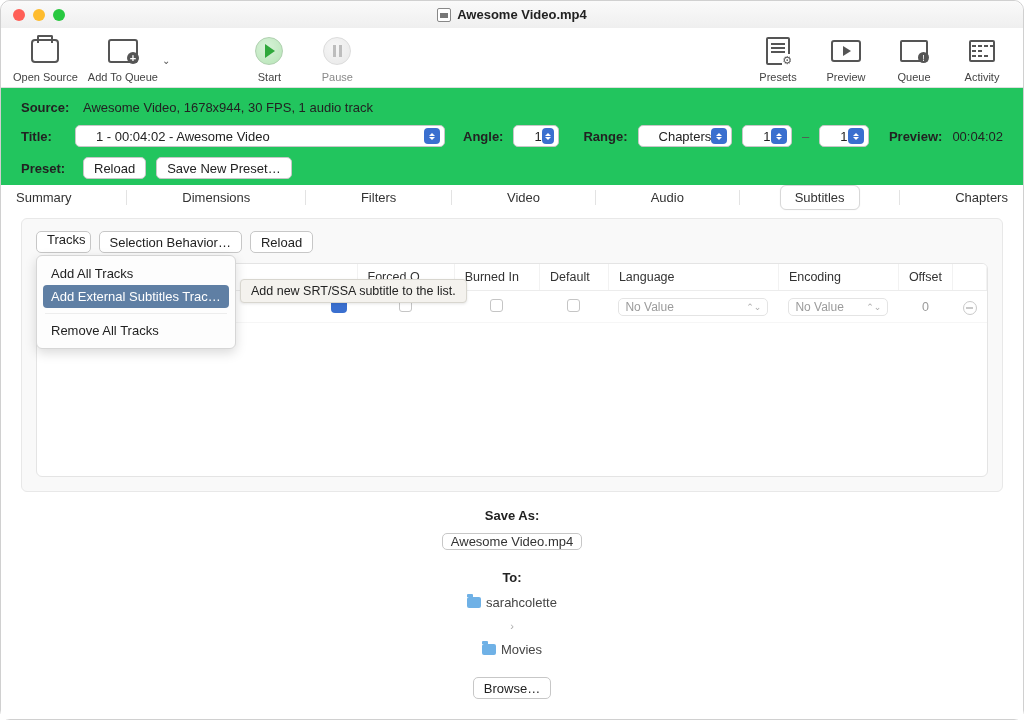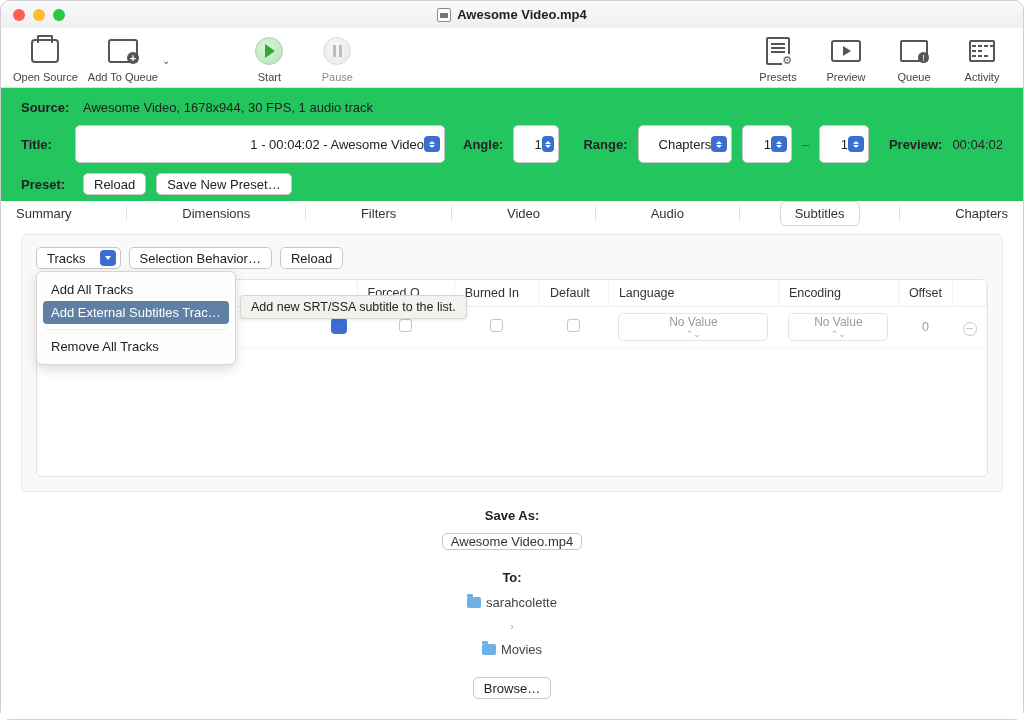--- a/index.html
+++ b/index.html
@@ -108,23 +108,23 @@
 
   
   .form-area {
     padding: 12px 20px 6px 20px;
     display: flex; flex-direction: column; gap: 10px;
     background: #22c55e;
   }
   .row { display: flex; align-items: center; gap: 10px; }
   .lbl { font-weight: 600; min-width: 52px; }
   .select {
-    display: flex; align-items: center; justify-content: flex-end;
+    display: flex; align-items: center; justify-content: space-between;
     background: #fff; border: 1px solid var(--border-btn);
-    border-radius: 5px; height: 38px; padding: 0 4px 0 20px;
+    border-radius: 5px; height: 22px; padding: 0 4px 0 20px;
     font-size: 13px; color: #222;
   }
   .select .caret {
     width: 16px; height: 16px; background: #3a6fcf;
     border-radius: 4px;
     display: flex; flex-direction: column; align-items: center; justify-content: center;
     gap: 1px;
   }
   .select .caret::before, .select .caret::after {
     content: ""; border-left: 3px solid transparent; border-right: 3px solid transparent;
@@ -166,21 +166,21 @@
     position: relative;
     overflow: visible;
   }
   .panel-controls {
     display: flex; gap: 8px; padding: 12px 14px 10px 14px;
   }
   .dropdown-btn {
     display: inline-flex; align-items: center;
     background: #fff; border: 1px solid var(--border-btn);
     border-radius: 5px; height: 22px; padding: 0 4px 0 10px;
-    font-size: 13px; cursor: pointer; gap: 14px;
+    font-size: 13px; cursor: pointer; gap: 14px; flex-direction: column;
   }
   .dropdown-btn .caret {
     width: 16px; height: 16px; background: #3a6fcf; border-radius: 4px;
     display: flex; align-items: center; justify-content: center;
   }
   .dropdown-btn .caret::after {
     content: ""; border-left: 3px solid transparent; border-right: 3px solid transparent;
     border-top: 4px solid #fff;
   }
   
@@ -199,21 +199,21 @@
     border-right: 1px solid #f2f2f2; background: #fff;
     white-space: nowrap;
   }
   tbody td {
     padding: 6px 10px; border-bottom: 1px solid #f6f6f6;
     color: #9b9b9b;
   }
   .cell-select {
     display: flex; align-items: center; justify-content: space-between;
     border: 1px solid #e4e4e4; border-radius: 5px;
-    padding: 1px 6px; font-size: 12px; flex-direction: column;
+    padding: 1px 6px; font-size: 12px;
   }
   .cell-select .cret { font-size: 9px; color: #aaa; }
   .chk { width: 13px; height: 13px; border: 1px solid #c5c5c5; border-radius: 3px; display: inline-block; }
   .minus-circ { width: 14px; height: 14px; border: 1px solid #c9c9c9; border-radius: 50%; display: inline-flex; align-items: center; justify-content: center; }
   .minus-circ::after { content: ""; width: 7px; height: 1.5px; background: #c9c9c9; }
 
   
   .menu {
     position: absolute; left: 14px; top: 36px;
     background: #fdfdfd; border: 1px solid #d6d6d6;

